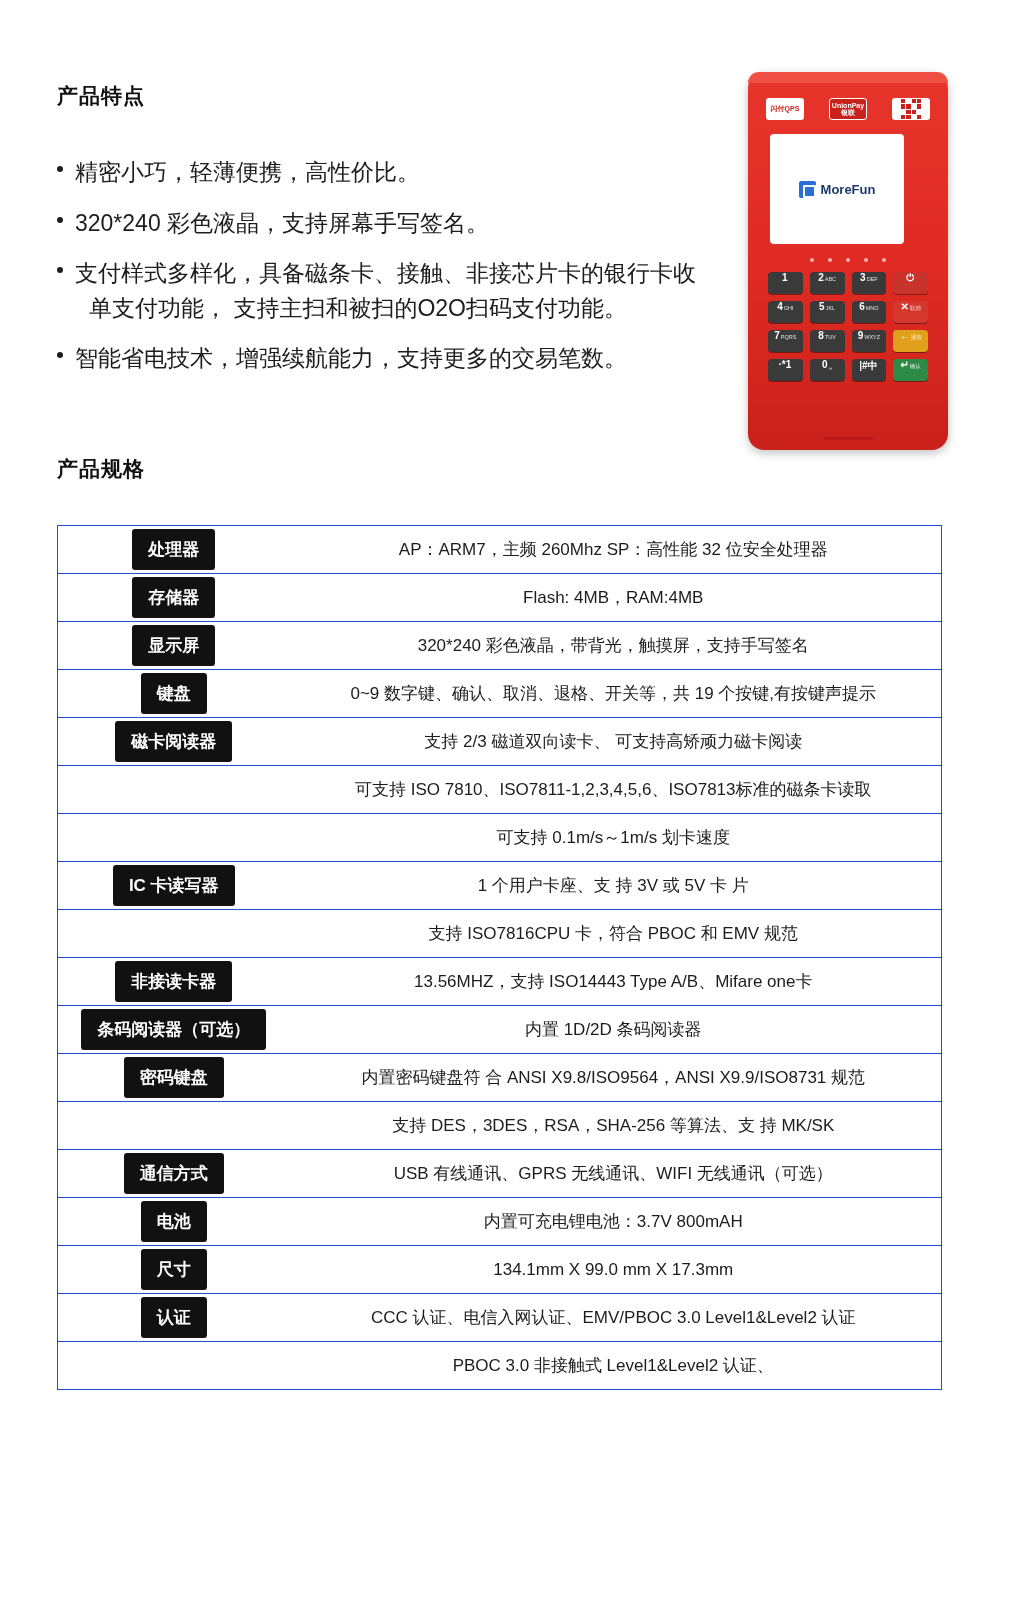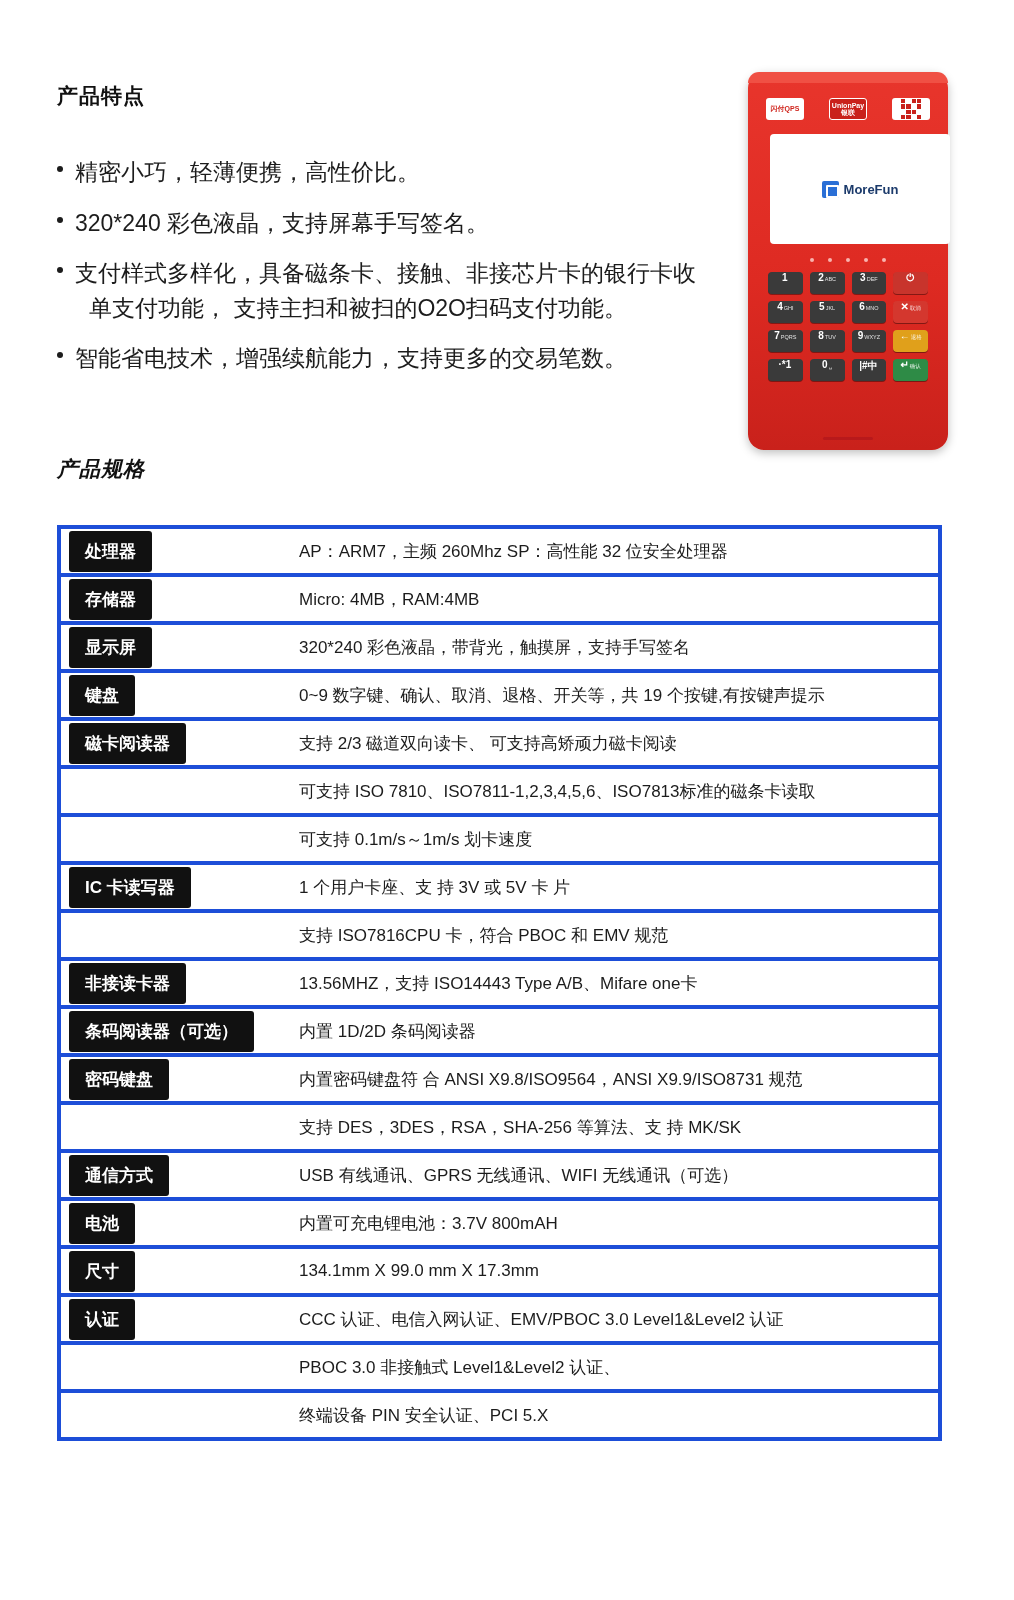--- a/index.html
+++ b/index.html
@@ -32,21 +32,20 @@
   }
   #features-title {
     position: absolute;
     left: 57px;
     top: 82px;
   }
   #specs-title {
     position: absolute;
     left: 57px;
     top: 455px;
-    font-style: italic;
   }
 
   
   .features {
     position: absolute;
     left: 57px;
     top: 155px;
     width: 650px;
     list-style: none;
     margin: 0;
@@ -136,21 +135,21 @@
     grid-template-rows: repeat(4,1fr);
     gap: 1px;
   }
   .qr-grid i { background:#c9211b; display:block; }
   .qr-grid i.off { background:#fff; }
 
   .screen {
     position: absolute;
     left: 22px;
     top: 62px;
-    width: 180px;
+    width: 134px;
     height: 110px;
     background: #fff;
     border-radius: 4px;
     display: flex;
     align-items: center;
     justify-content: center;
   }
   .brand {
     display: flex;
     align-items: center;
@@ -232,25 +231,26 @@
   
   .spec-table {
     position: absolute;
     left: 57px;
     top: 525px;
     width: 885px;
     border-collapse: collapse;
     table-layout: fixed;
   }
   .spec-table td {
-    border: 4px solid #1d4ed8;
+    border: 1px solid #1d4ed8;
     height: 48px;
     font-size: 17px;
     color: #1c1c1c;
     vertical-align: middle;
+    text-align: center;
   }
   .spec-table td.label {
     width: 216px;
     padding: 0;
     border-right: none;
     position: relative;
   }
   .spec-table td.label .tag {
     display: inline-block;
     background: #111;
@@ -418,21 +418,21 @@
   <div id="specs-title" class="section-title">产品规格</div>
 
   <table class="spec-table">
     <tbody>
       <tr>
         <td class="label"><span class="tag">处理器</span></td>
         <td class="value">AP：ARM7，主频 260Mhz  SP：高性能 32 位安全处理器</td>
       </tr>
       <tr>
         <td class="label"><span class="tag">存储器</span></td>
-        <td class="value">Micro: 4MB，RAM:4MB</td>
+        <td class="value">Flash: 4MB，RAM:4MB</td>
       </tr>
       <tr>
         <td class="label"><span class="tag">显示屏</span></td>
         <td class="value">320*240 彩色液晶，带背光，触摸屏，支持手写签名</td>
       </tr>
       <tr>
         <td class="label"><span class="tag">键盘</span></td>
         <td class="value">0~9 数字键、确认、取消、退格、开关等，共 19 个按键,有按键声提示</td>
       </tr>
       <tr>
@@ -484,20 +484,16 @@
         <td class="value">134.1mm X 99.0 mm X 17.3mm</td>
       </tr>
       <tr>
         <td class="label"><span class="tag">认证</span></td>
         <td class="value">CCC 认证、电信入网认证、EMV/PBOC 3.0 Level1&amp;Level2 认证</td>
       </tr>
       <tr>
         <td class="label empty"></td>
         <td class="value">PBOC 3.0 非接触式 Level1&amp;Level2 认证、</td>
       </tr>
-      <tr>
-        <td class="label empty"></td>
-        <td class="value">终端设备 PIN 安全认证、PCI 5.X</td>
-      </tr>
     </tbody>
   </table>
 
 </div>
 
 </body></html>

